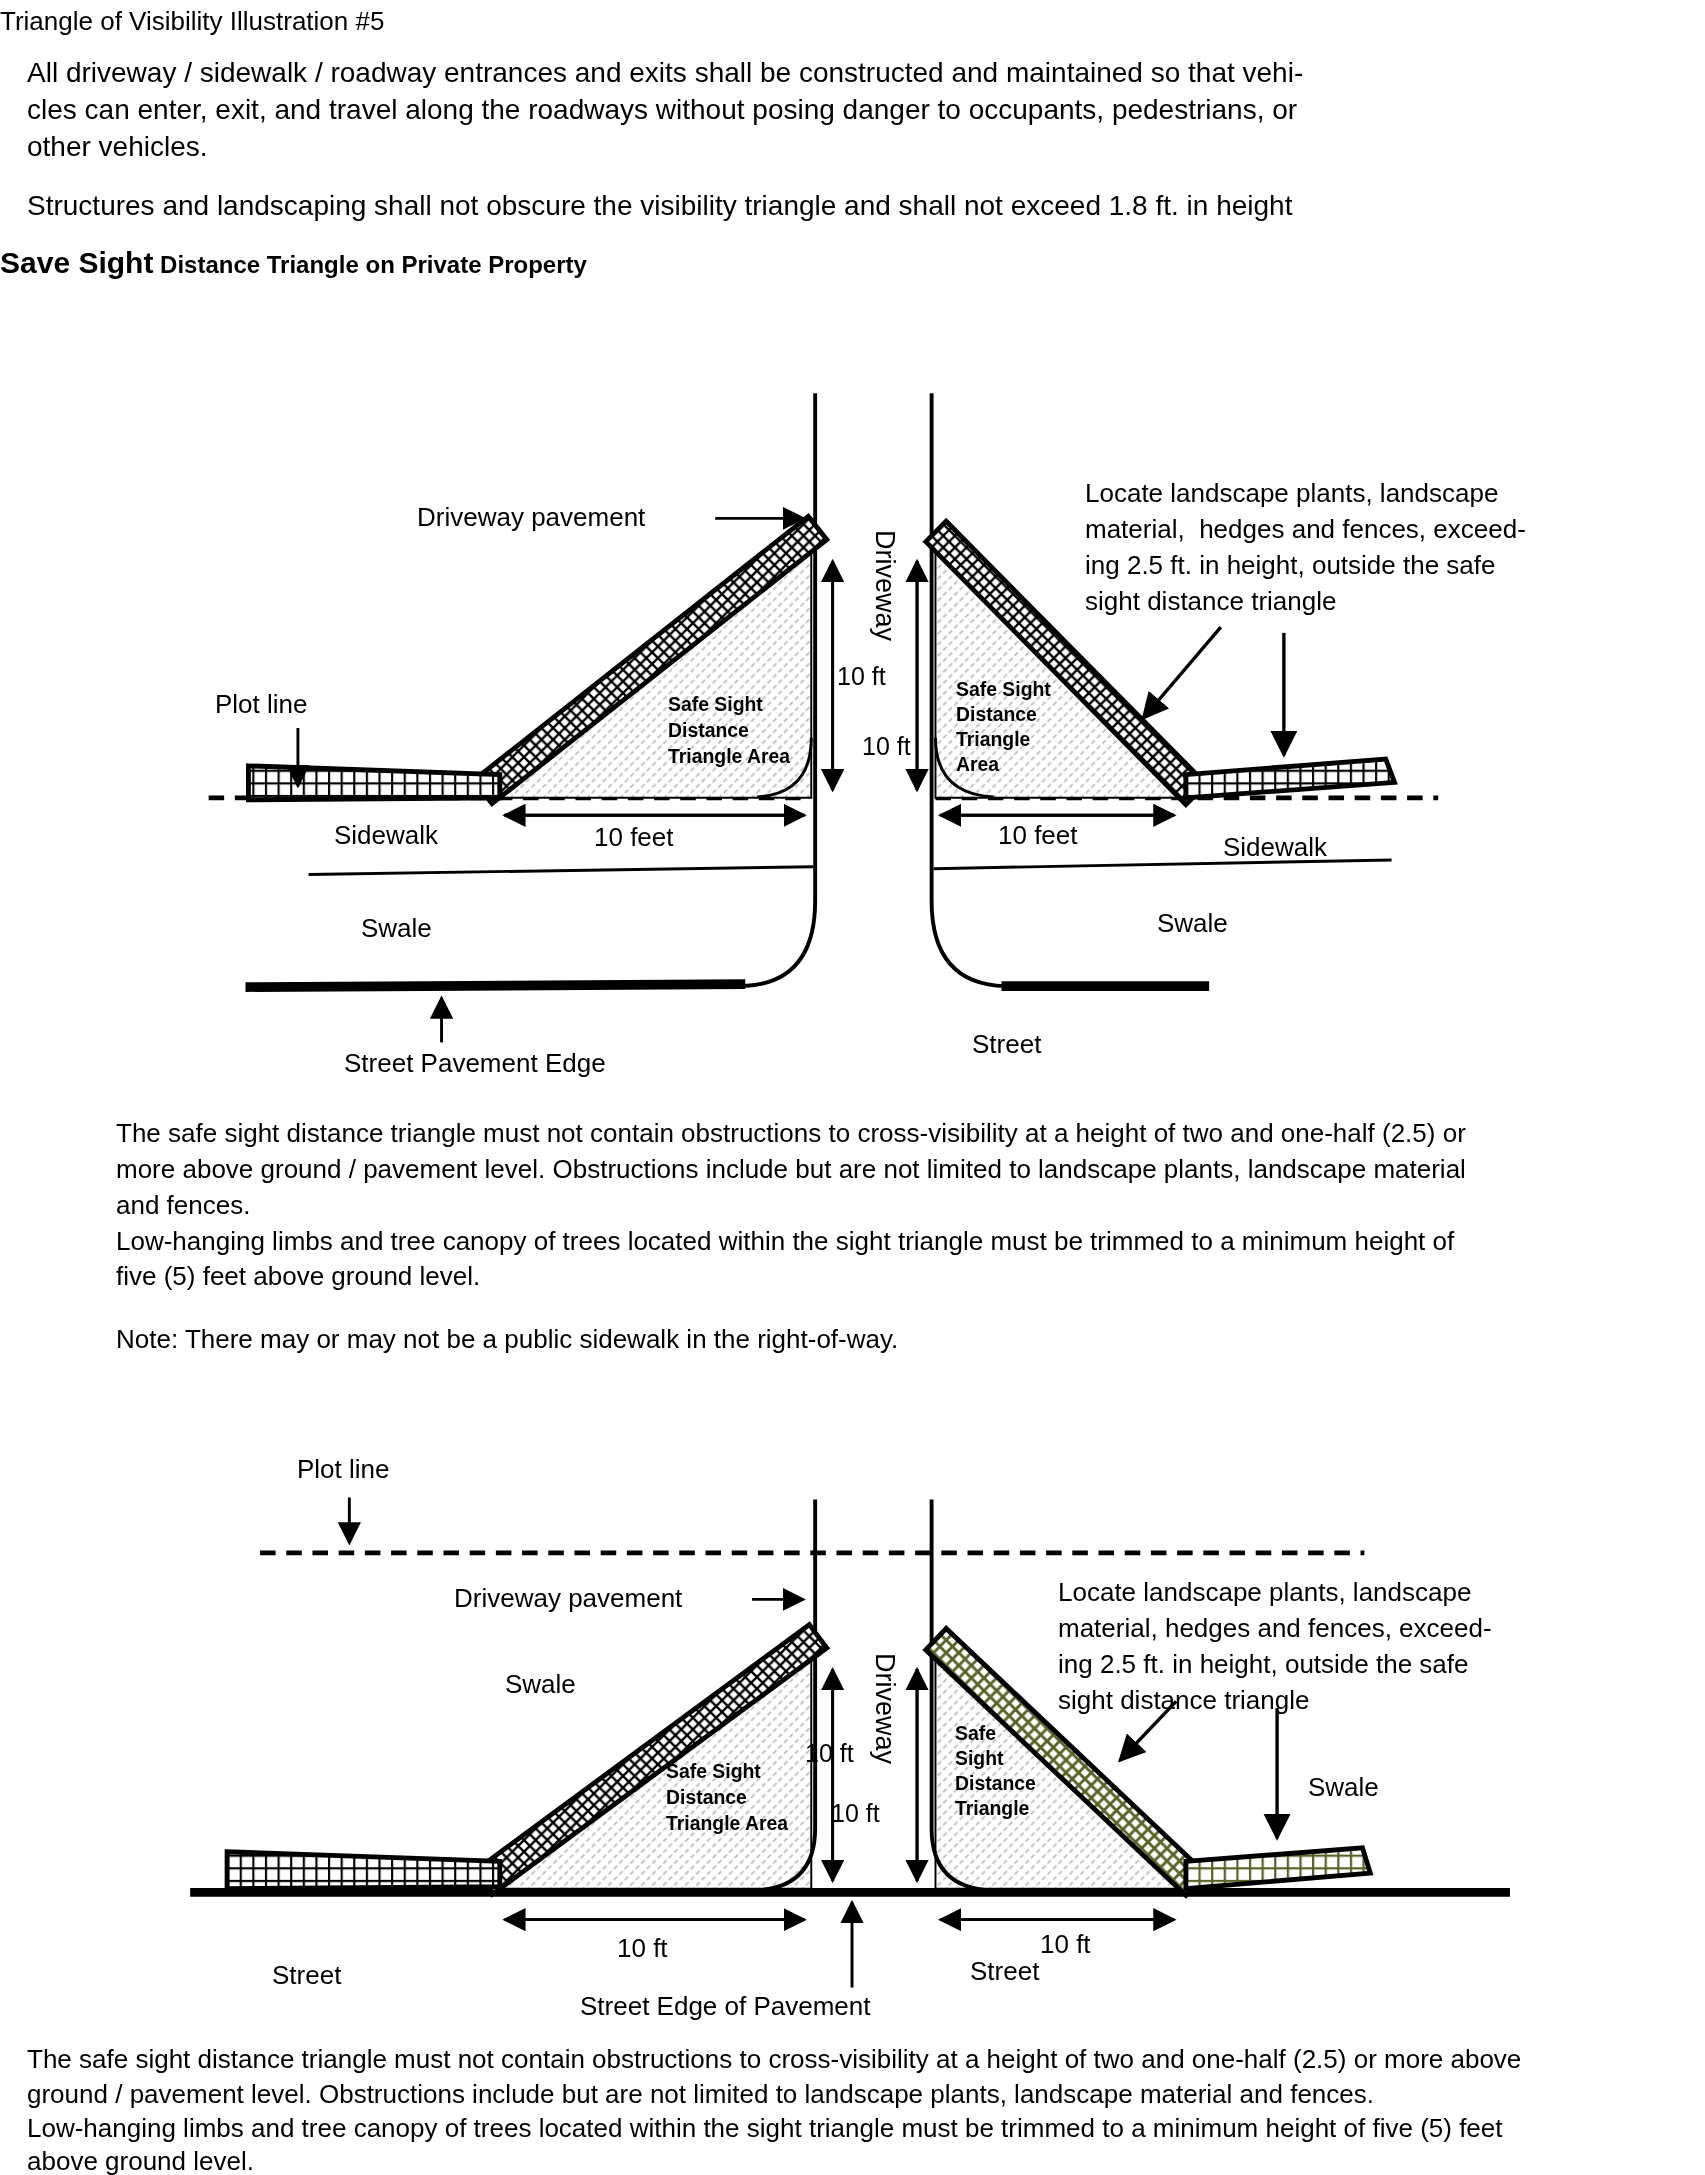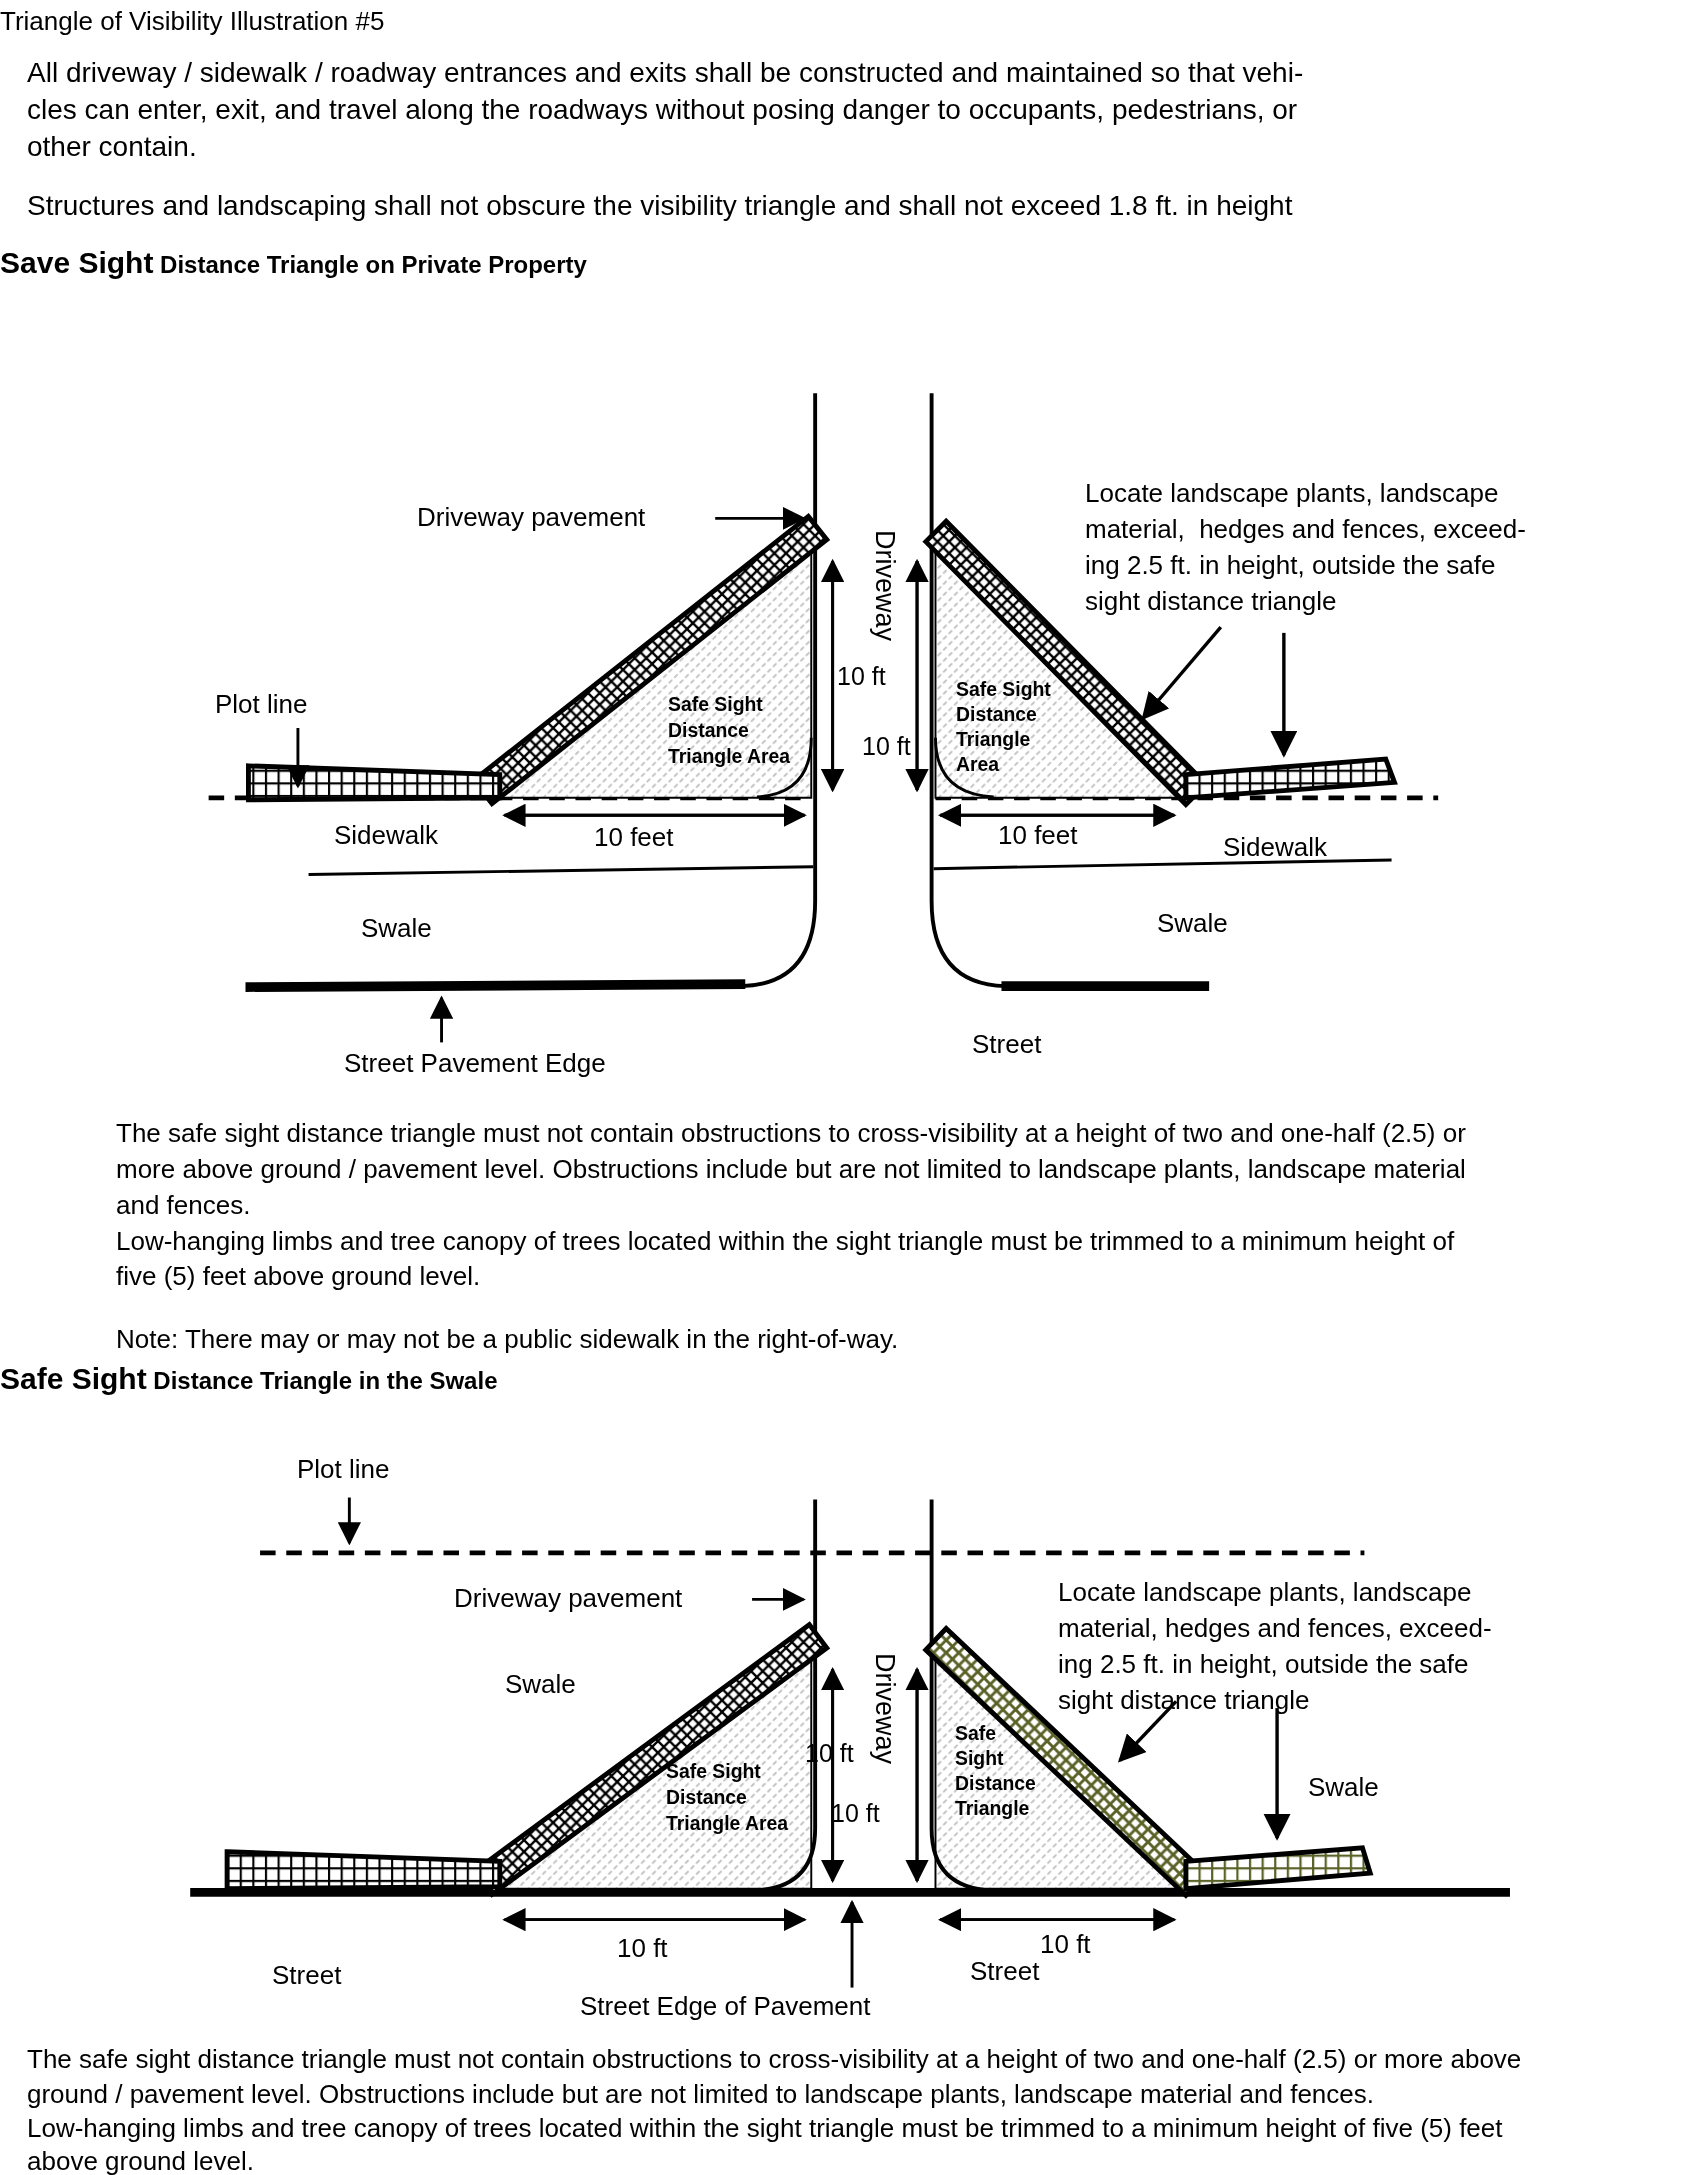--- a/index.html
+++ b/index.html
@@ -134,21 +134,21 @@
 
     <line x1="878" y1="2048" x2="878" y2="1960" stroke="#000" stroke-width="3" marker-end="url(#ah)"></line>
   </g>
 </svg>
 
   <div class="abs ctr t27" style="top:5.8px;">Triangle of Visibility Illustration #5</div>
 
   <div>
     <div class="abs t29" style="left:27px;top:55px;">All driveway / sidewalk / roadway entrances and exits shall be constructed and maintained so that vehi-</div>
     <div class="abs t29" style="left:27px;top:92px;">cles can enter, exit, and travel along the roadways without posing danger to occupants, pedestrians, or</div>
-    <div class="abs t29" style="left:27px;top:129px;">other contain.</div>
+    <div class="abs t29" style="left:27px;top:129px;">other vehicles.</div>
   </div>
   <div class="abs t29" style="left:27px;top:188px;">Structures and landscaping shall not obscure the visibility triangle and shall not exceed 1.8 ft. in height</div>
 
   <div class="abs ctr" style="top:246px;">
     <span class="hd-big">Save Sight</span><span class="hd-sm"> Distance Triangle on Private Property</span>
   </div>
   <div class="abs t27 right" style="left:417px;top:502px;width:291px;">Driveway pavement</div>
   <div class="abs t28 rot" style="left:802px;top:570px;">Driveway</div>
   <div class="abs t27" style="left:215px;top:689px;">Plot line</div>
   <div class="abs t26" style="left:837px;top:662px;">10 ft</div>
@@ -181,23 +181,20 @@
 
   <div>
     <div class="abs t27" style="left:116px;top:1118px;">The safe sight distance triangle must not contain obstructions to cross-visibility at a height of two and one-half (2.5) or</div>
     <div class="abs t27" style="left:116px;top:1154px;">more above ground / pavement level. Obstructions include but are not limited to landscape plants, landscape material</div>
     <div class="abs t27" style="left:116px;top:1190px;">and fences.</div>
     <div class="abs t27" style="left:116px;top:1226px;">Low-hanging limbs and tree canopy of trees located within the sight triangle must be trimmed to a minimum height of</div>
     <div class="abs t27" style="left:116px;top:1261px;">five (5) feet above ground level.</div>
     <div class="abs t27" style="left:116px;top:1324px;">Note: There may or may not be a public sidewalk in the right-of-way.</div>
   </div>
 
-  <div class="abs ctr" style="top:1362px;">
-    <span class="hd-big">Safe Sight</span><span class="hd-sm"> Distance Triangle in the Swale</span>
-  </div>
   <div class="abs t27" style="left:297px;top:1454px;">Plot line</div>
   <div class="abs t27 right" style="left:454px;top:1583px;width:291px;">Driveway pavement</div>
   <div class="abs t28 rot" style="left:802px;top:1693px;">Driveway</div>
   <div class="abs t26" style="left:805px;top:1739px;">10 ft</div>
   <div class="abs t26" style="left:831px;top:1799px;">10 ft</div>
   <div class="abs t27" style="left:505px;top:1669px;">Swale</div>
   <div class="abs t27" style="left:1308px;top:1772px;">Swale</div>
   <div class="abs tritxt" style="left:666px;top:1758px;">
     <div>Safe Sight</div>
     <div>Distance</div>

